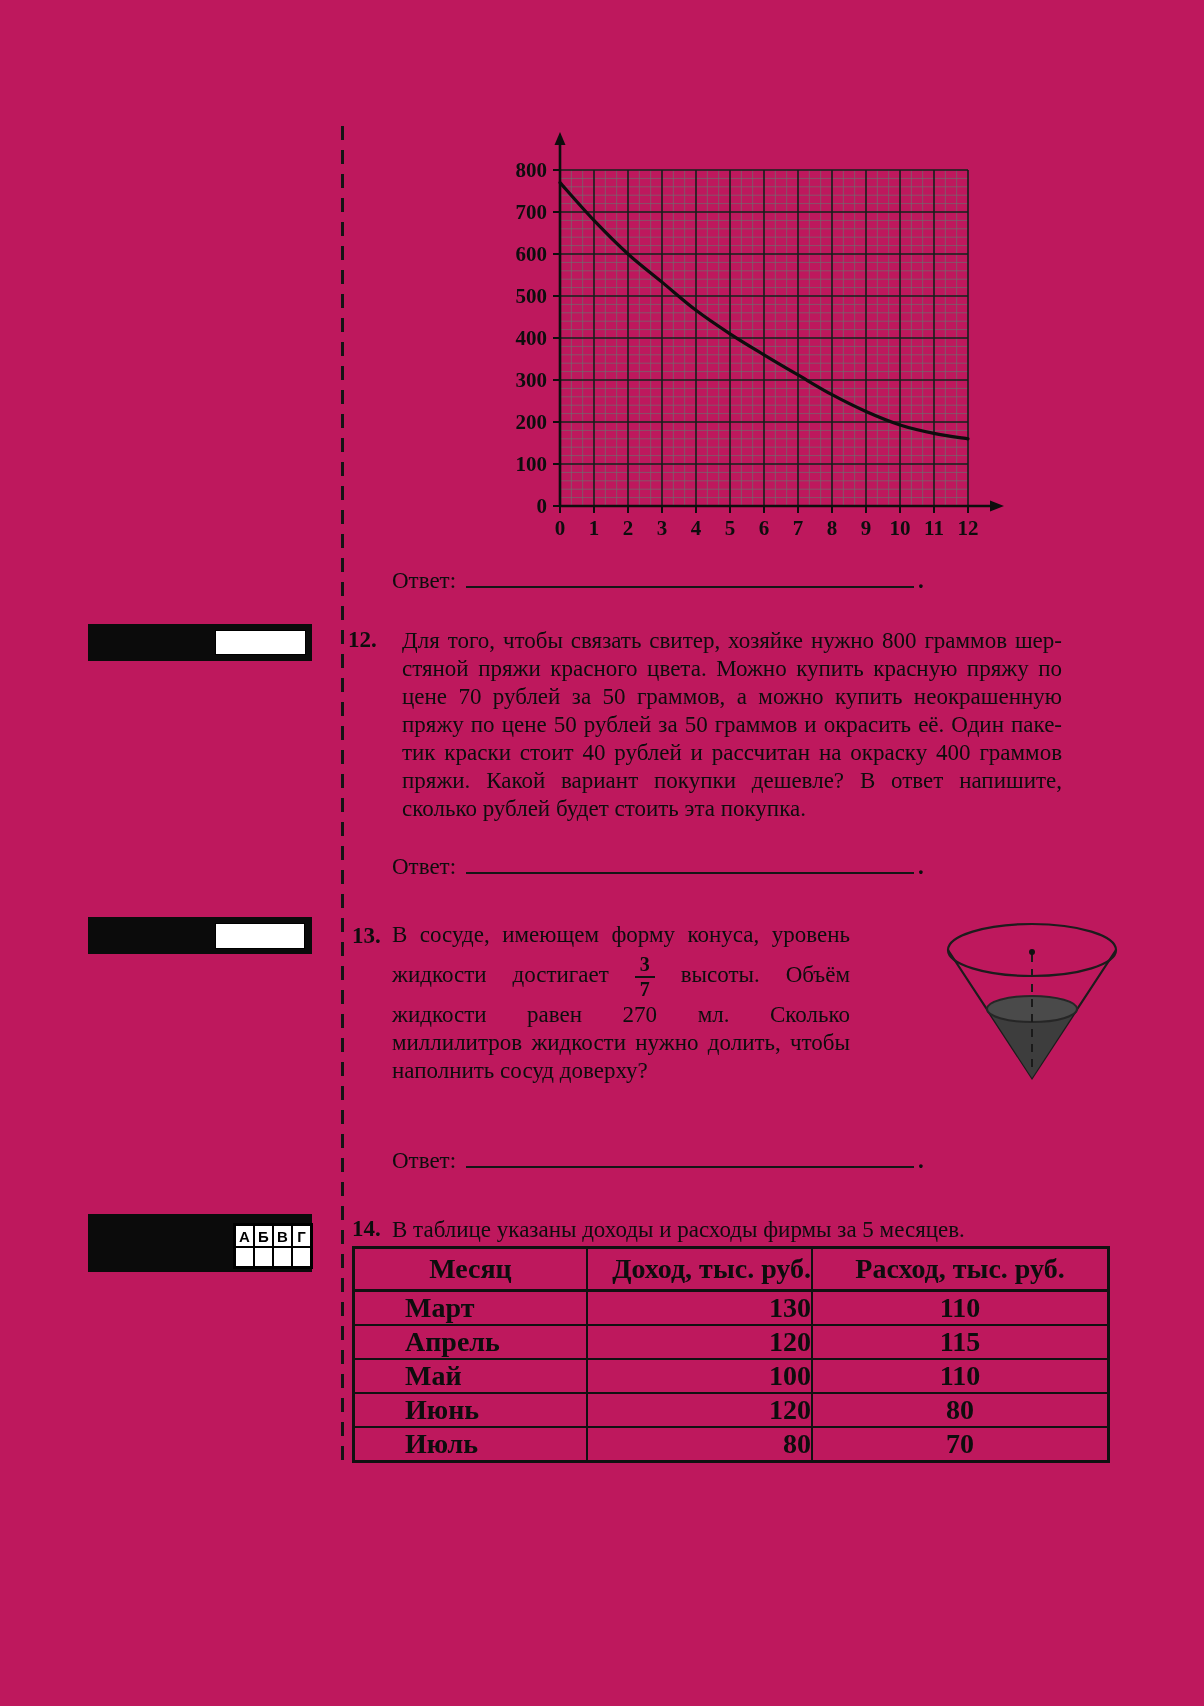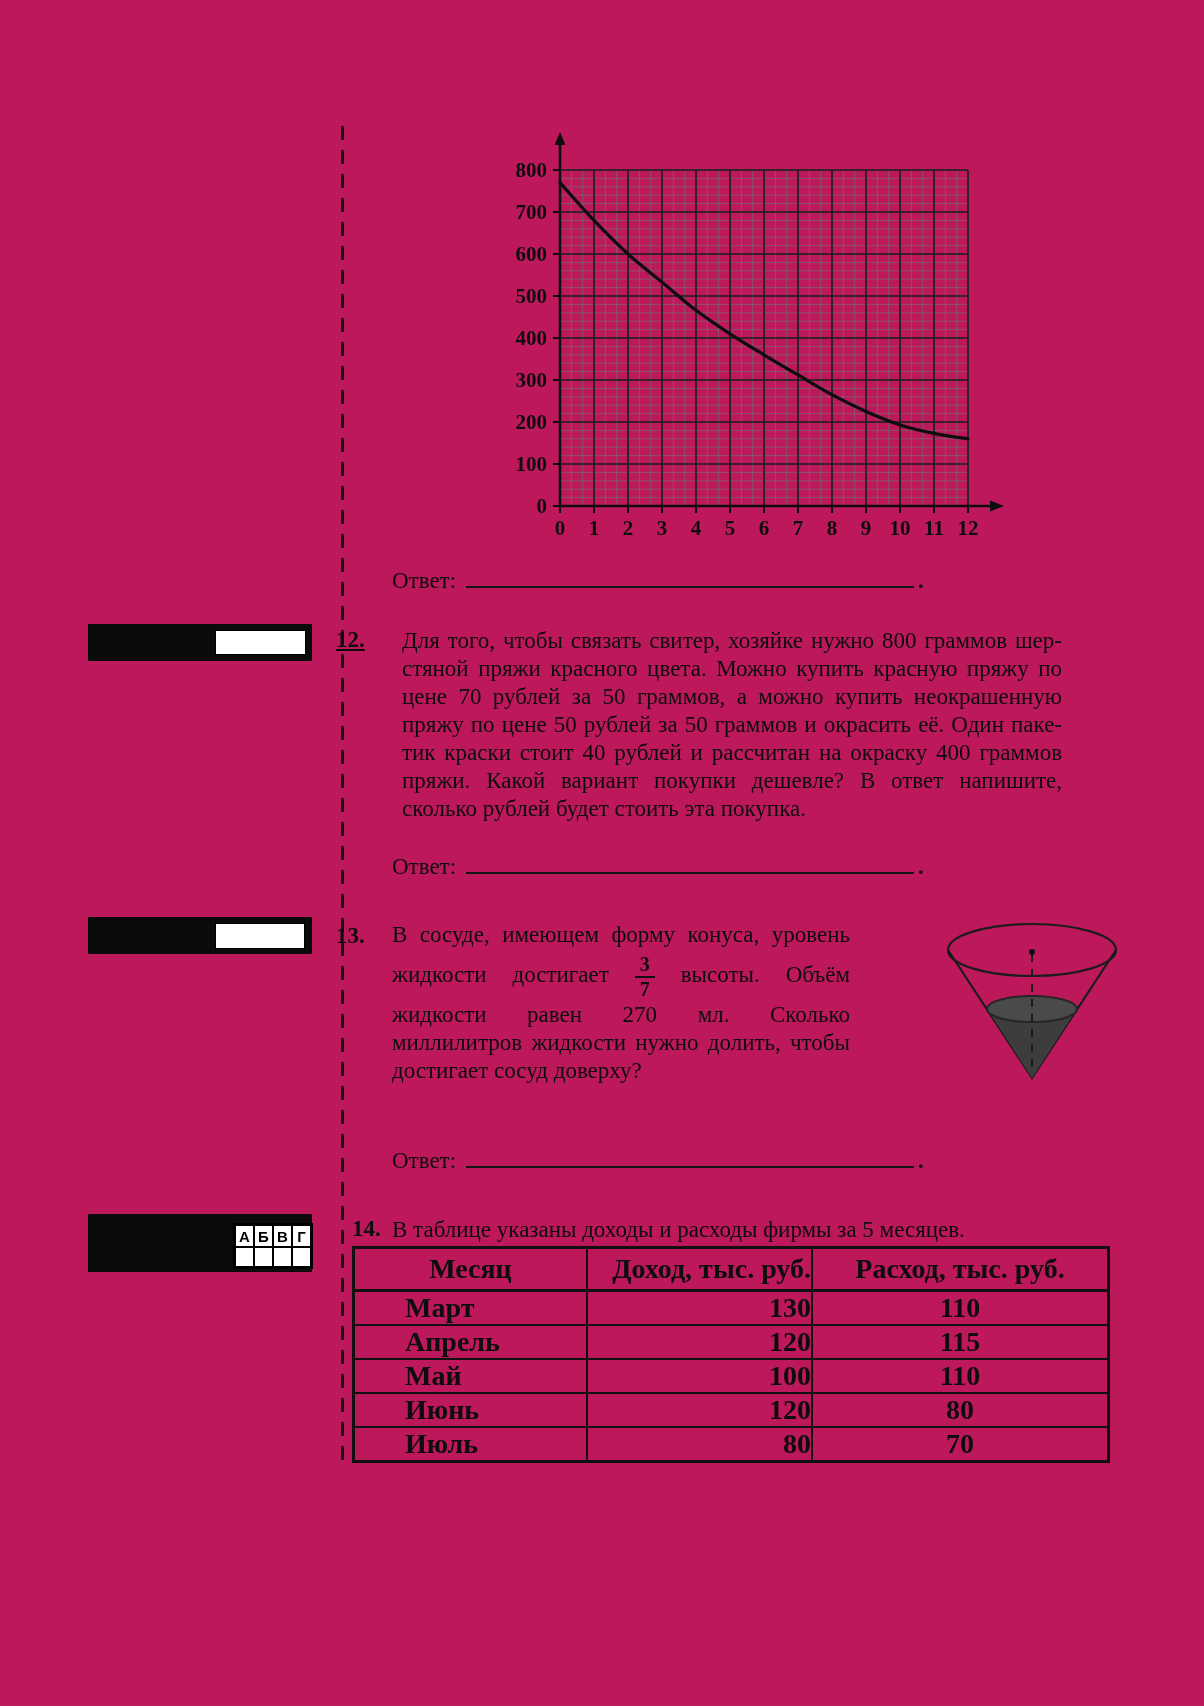--- a/index.html
+++ b/index.html
@@ -216,55 +216,55 @@
   <div class="abs answer-row" style="top:566px;">
     <span>Ответ:</span>
     <span class="blank"></span>
     <span class="dot">.</span>
   </div>
 
   <div class="abs strip" style="top:624px;height:37px;">
     <span class="inset" style="left:127px;top:6px;width:89px;height:23px;"></span>
   </div>
 
-  <div class="abs pnum" style="left:336px;top:627px;text-decoration:underline;">12.</div>
+  <div class="abs pnum" style="left:348px;top:627px;">12.</div>
   <div id="p12-text" class="abs ptext">
     <div class="jline">Для того, чтобы связать свитер, хозяйке нужно 800 граммов шер-</div>
     <div class="jline">стяной пряжи красного цвета. Можно купить красную пряжу по</div>
     <div class="jline">цене 70 рублей за 50 граммов, а можно купить неокрашенную</div>
     <div class="jline">пряжу по цене 50 рублей за 50 граммов и окрасить её. Один паке-</div>
     <div class="jline">тик краски стоит 40 рублей и рассчитан на окраску 400 граммов</div>
     <div class="jline">пряжи. Какой вариант покупки дешевле? В ответ напишите,</div>
     <div class="lline">сколько рублей будет стоить эта покупка.</div>
   </div>
 
   <div class="abs answer-row" style="top:852px;">
     <span>Ответ:</span>
     <span class="blank"></span>
     <span class="dot">.</span>
   </div>
 
   <div class="abs strip" style="top:917px;height:37px;">
     <span class="inset" style="left:127px;top:6px;width:88px;height:24px;"></span>
   </div>
 
-  <div class="abs pnum" style="left:336px;top:923px;">13.</div>
+  <div class="abs pnum" style="left:352px;top:923px;">13.</div>
   <div id="p13-text" class="abs ptext">
     <div class="jline">В сосуде, имеющем форму конуса, уровень</div>
     <div class="jline row2">
       <span>жидкости достигает</span>
       <span class="frac">
           <span class="num">3</span>
           <span class="den">7</span>
         </span>
       <span>высоты. Объём</span>
     </div>
     <div class="jline">жидкости равен 270 мл. Сколько</div>
     <div class="jline">миллилитров жидкости нужно долить, чтобы</div>
-    <div class="lline">достигает сосуд доверху?</div>
+    <div class="lline">наполнить сосуд доверху?</div>
   </div>
 
   <svg id="cone" class="abs" viewBox="0 0 188 178">
     <path d="M10,42 L94,170 L178,42" fill="none" stroke="#1c1c1c" stroke-width="2.2"></path>
     <ellipse cx="94" cy="42" rx="84" ry="26" fill="none" stroke="#1c1c1c" stroke-width="2.2"></ellipse>
     <path d="M49,101 L94,170 L139,101 Z" fill="#3d3d3d"></path>
     <ellipse cx="94" cy="101" rx="45" ry="13" fill="#4a4a4a" stroke="#262626" stroke-width="2"></ellipse>
     <line x1="94" y1="46" x2="94" y2="164" stroke="#1a1a1a" stroke-width="2" stroke-dasharray="8 7"></line>
     <circle cx="94" cy="44" r="3" fill="#111"></circle>
   </svg>

